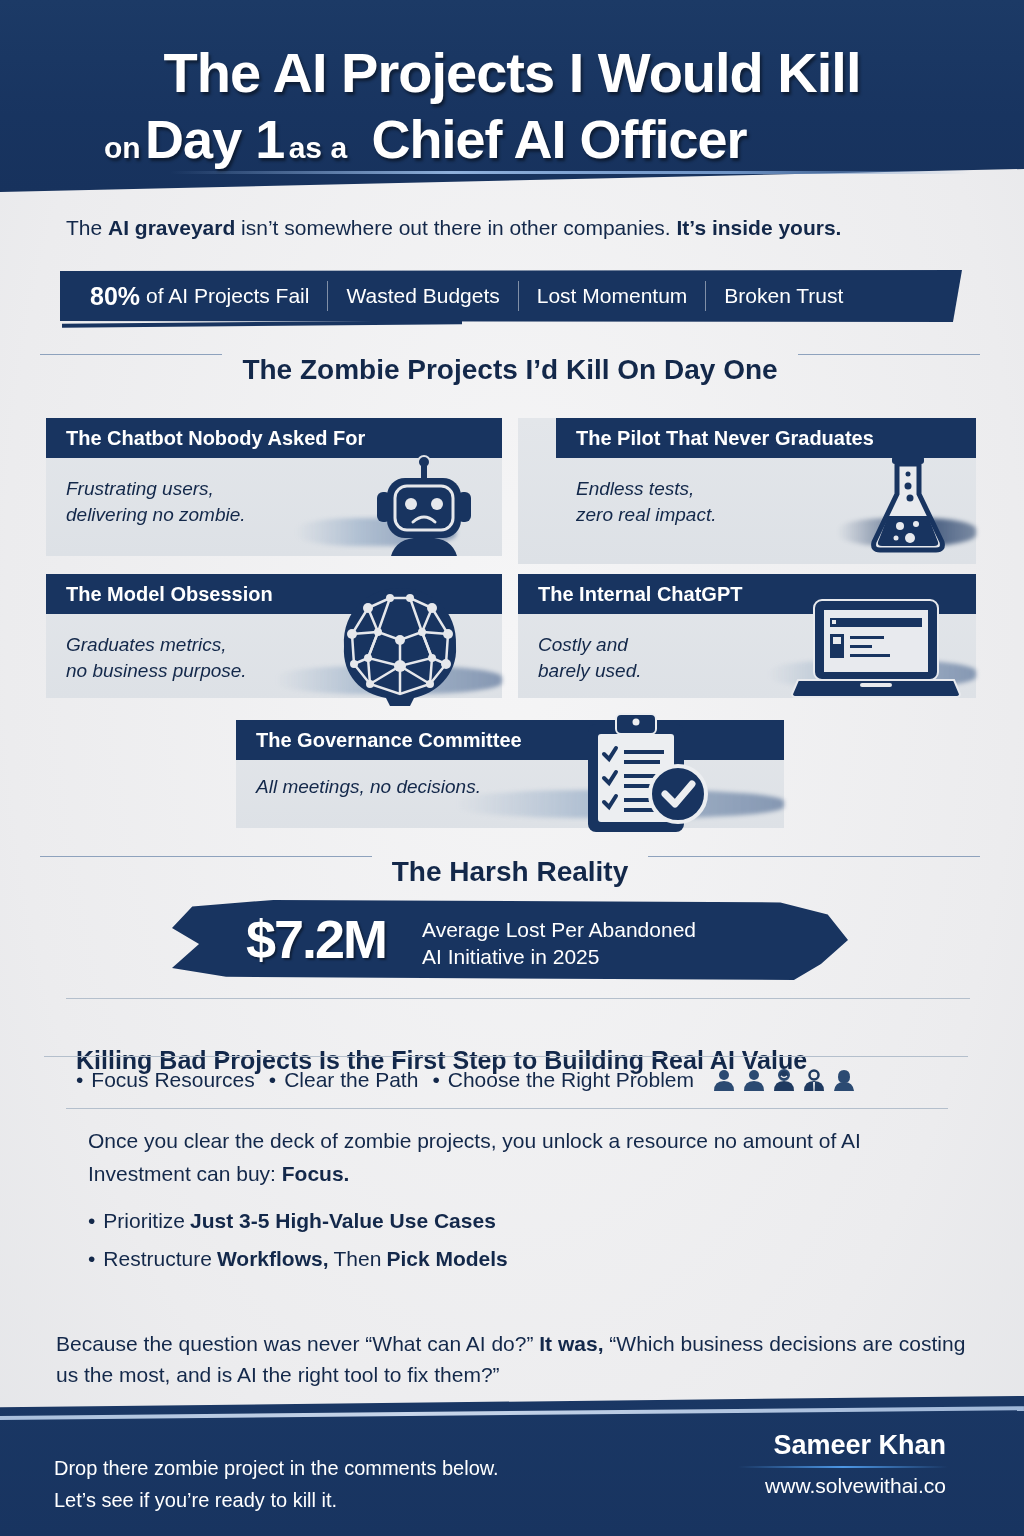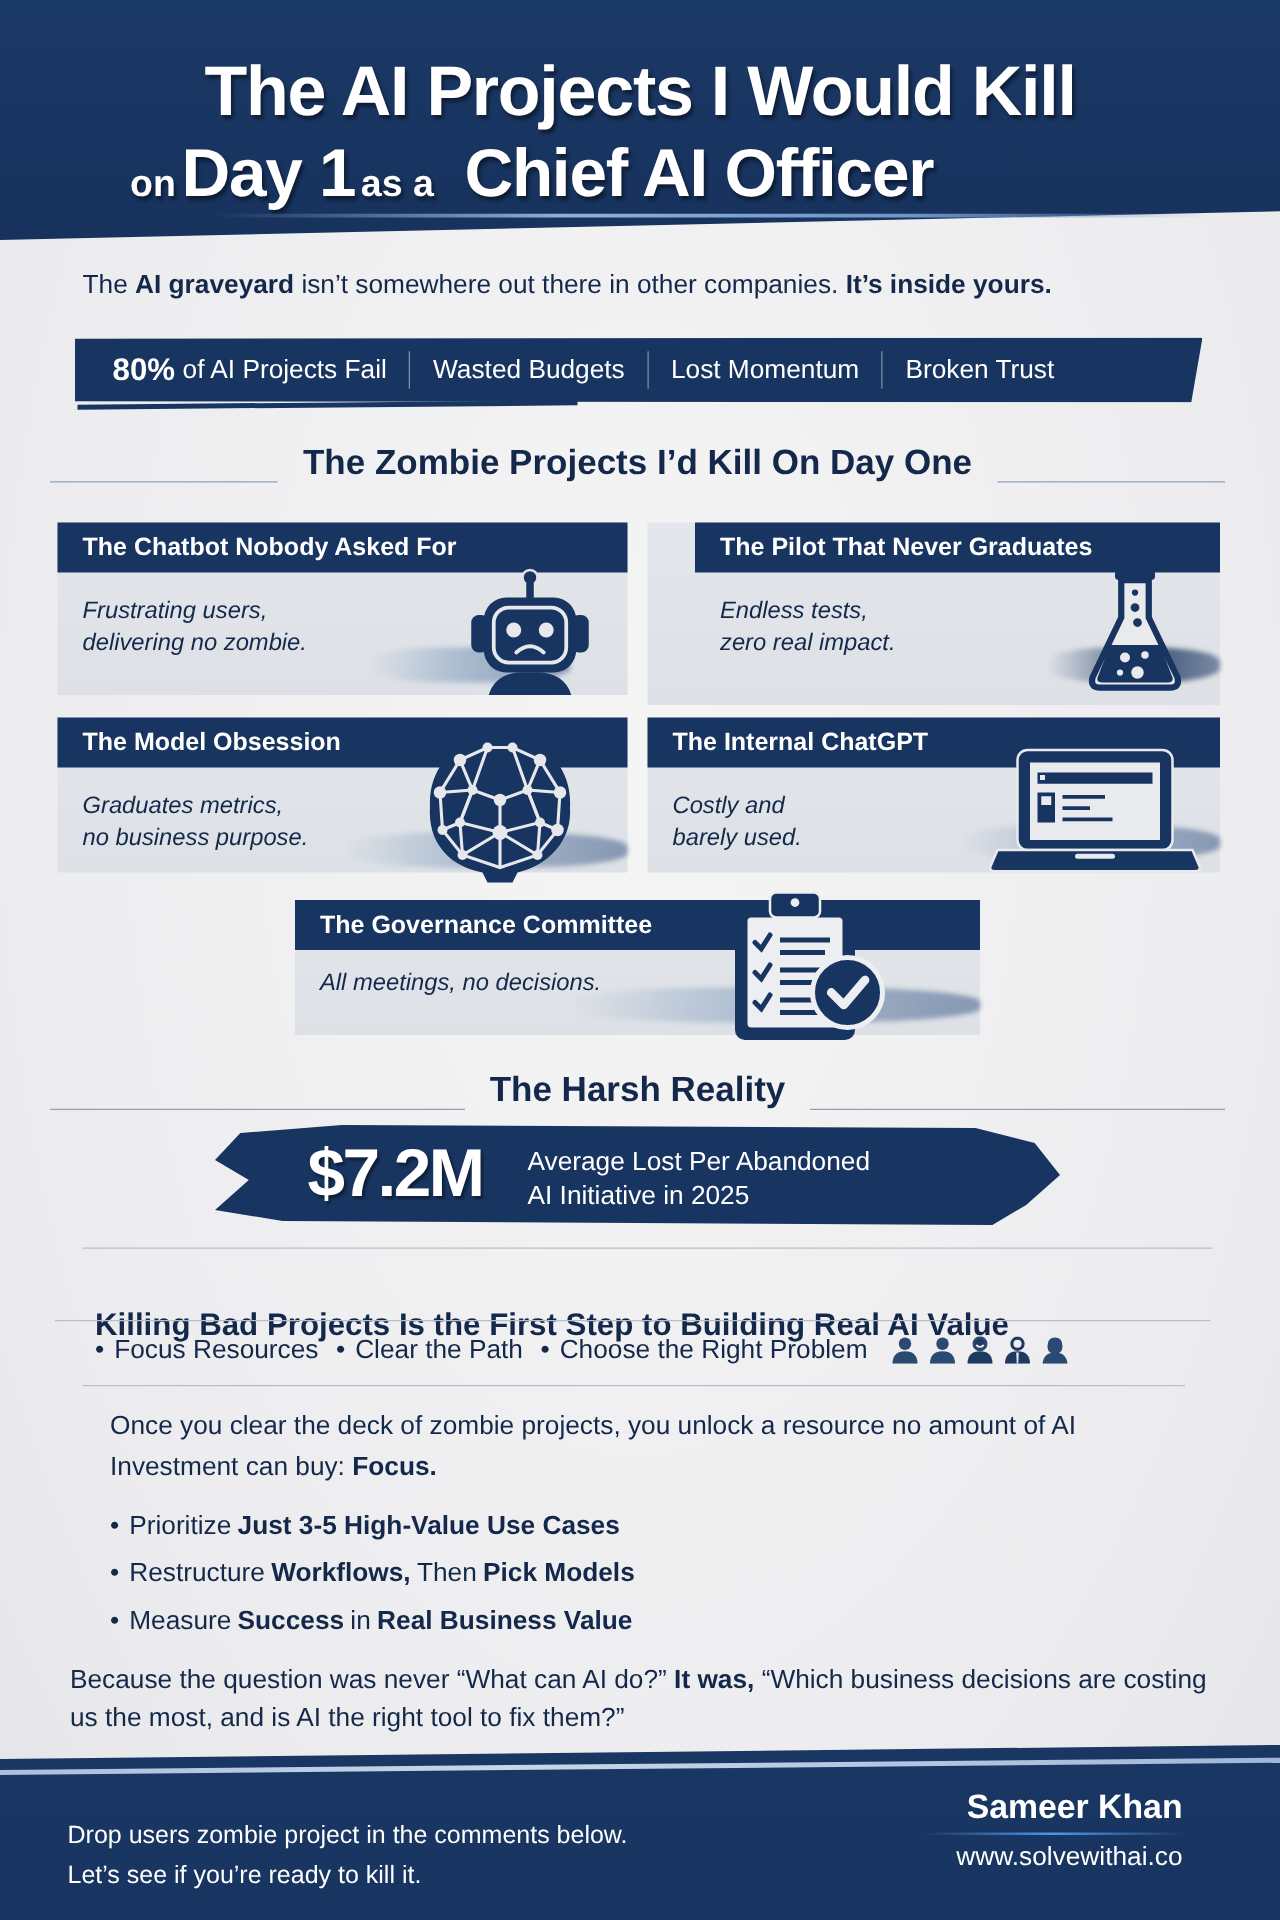--- a/index.html
+++ b/index.html
@@ -47,21 +47,21 @@
     color: #fff; font-size: 21px;
   }
   .stats-banner .stat { padding: 0 18px; border-right: 1px solid rgba(255,255,255,0.45); height: 30px; display: flex; align-items: center; }
   .stats-banner .stat:first-child { padding-left: 2px; }
   .stats-banner .stat:last-child { border-right: none; }
   .stats-banner .big { font-size: 25px; font-weight: bold; margin-right: 6px; }
   .stats-underline { position: absolute; left: 62px; top: 322px; width: 400px; height: 4px; background: #183460; transform: rotate(-0.5deg); }
 
   
   .section-head {
-    position: absolute; left: 40px; width: 940px; display: flex; align-items: flex-end;
+    position: absolute; left: 40px; width: 940px; display: flex; align-items: flex-start;
   }
   .section-head .rule { flex: 1; height: 1px; background: #8ea2bd; }
   .section-head .label { font-size: 28px; font-weight: bold; color: #13284a; padding: 0 20px; white-space: nowrap; }
 
   
   .card {
     position: absolute; background: linear-gradient(180deg, #e3e6ea 0%, #dde1e6 100%);
     overflow: visible;
   }
   .card .card-head {
@@ -365,34 +365,28 @@
     <div class="bullet">
       <span>Prioritize</span>
         <b>Just 3-5 High-Value Use Cases</b>
     </div>
     <div class="bullet">
       <span>Restructure</span>
         <b>Workflows,</b>
         <span>Then</span>
         <b>Pick Models</b>
     </div>
-    <div class="bullet">
-      <span>Measure</span>
-        <b>Success</b>
-        <span>in</span>
-        <b>Real Business Value</b>
-    </div>
   </div>
 
   <div class="closing">
     <span>Because the question was never “What can AI do?” </span><b>It was,</b><span> “Which business decisions are costing us the most, and is AI the right tool to fix them?”</span>
   </div>
 
   <div class="footer"></div>
   <div class="footer-streak"></div>
   <div class="cta">
-    <div>Drop users zombie project in the comments below.</div>
+    <div>Drop there zombie project in the comments below.</div>
     <div>Let’s see if you’re ready to kill it.</div>
   </div>
   <div class="author">Sameer Khan</div>
   <div class="author-rule"></div>
   <div class="website">www.solvewithai.co</div>
 </div>
 
 </body></html>

